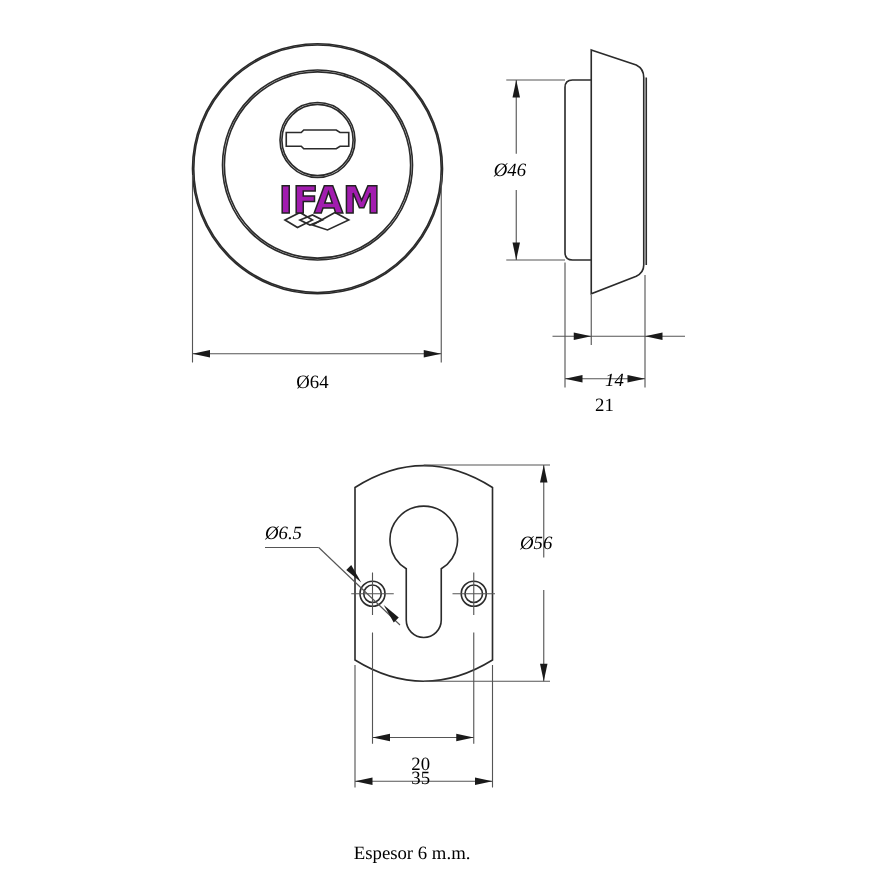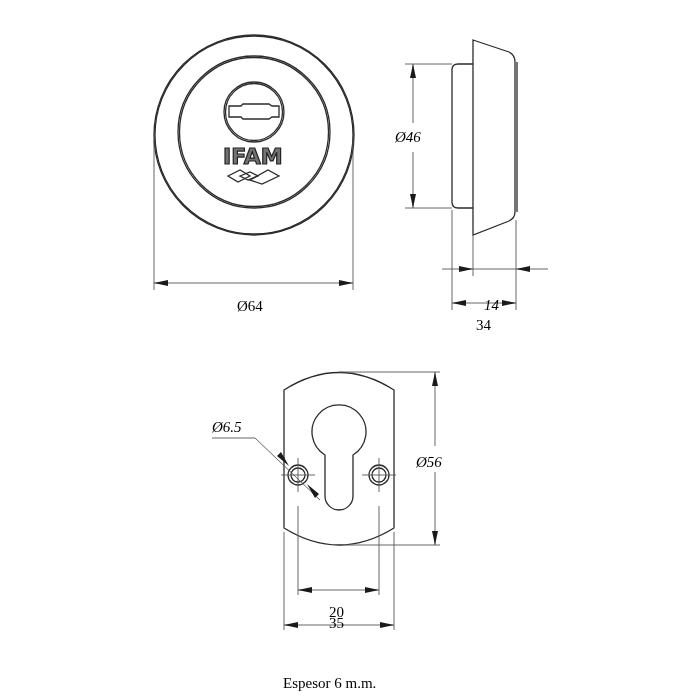--- a/index.html
+++ b/index.html
@@ -3,21 +3,21 @@
 <meta charset="utf-8">
 <style>
   html, body { margin:0; padding:0; background:#ffffff; }
   #canvas { position:relative; width:700px; height:700px; background:#fff; overflow:hidden; }
   svg { position:absolute; left:0; top:0; }
   .part { fill:none; stroke:#2b2b2b; stroke-width:1.3; }
   .dim { fill:none; stroke:#555; stroke-width:0.9; }
   .arrow { fill:#1a1a1a; stroke:none; }
   .label { position:absolute; font-family:Liberation Serif, serif; font-size:15px; color:#000000; font-style:italic; white-space:nowrap; line-height:1; }
   .label.upright { font-style:normal;margin-top:35px; }
-  .logo { position:absolute; font-family:"DejaVu Sans", sans-serif; font-weight:bold; font-size:22px; color:#737373; -webkit-text-stroke:1.2px #222; letter-spacing:0px; line-height:1; }
+  .logo { position:absolute; font-family:"DejaVu Sans", sans-serif; font-weight:bold; font-size:30px; color:#a21caf; -webkit-text-stroke:1.2px #222; letter-spacing:0px; line-height:1; }
 </style>
 </head>
 <body>
 
 <div id="canvas">
   <svg width="700" height="700" viewBox="0 0 700 700">
 
     <g>
       <circle class="part" cx="254" cy="135" r="100"></circle>
       <circle class="part" cx="254" cy="135" r="99"></circle>
@@ -103,20 +103,20 @@
       <polygon class="arrow" points="284,625 298,622 298,628"></polygon>
       <polygon class="arrow" points="394,625 380,622 380,628"></polygon>
     </g>
   </svg>
 
   <div class="logo" style="left:223px;top:146px;">IFAM</div>
 
   <div class="label upright" style="left:237px;top:264px;">Ø64</div>
   <div class="label" style="left:395px;top:130px;">Ø46</div>
   <div class="label" style="left:484px;top:250px;margin-top:48px;">14</div>
-  <div class="label upright" style="left:476px;top:283px;">34</div>
+  <div class="label upright" style="left:476px;top:283px;">21</div>
 
   <div class="label" style="left:212px;top:420px;text-align:center;">Ø6.5</div>
-  <div class="label" style="left:416px;top:455px;">Ø56</div>
+  <div class="label" style="left:416px;top:428px;">Ø56</div>
   <div class="label upright" style="left:329px;top:570px;">20</div>
   <div class="label upright" style="left:329px;top:581px;">35</div>
   <div class="label upright" style="left:283px;top:641px;">Espesor 6 m.m.</div>
 </div>
 
 </body></html>

